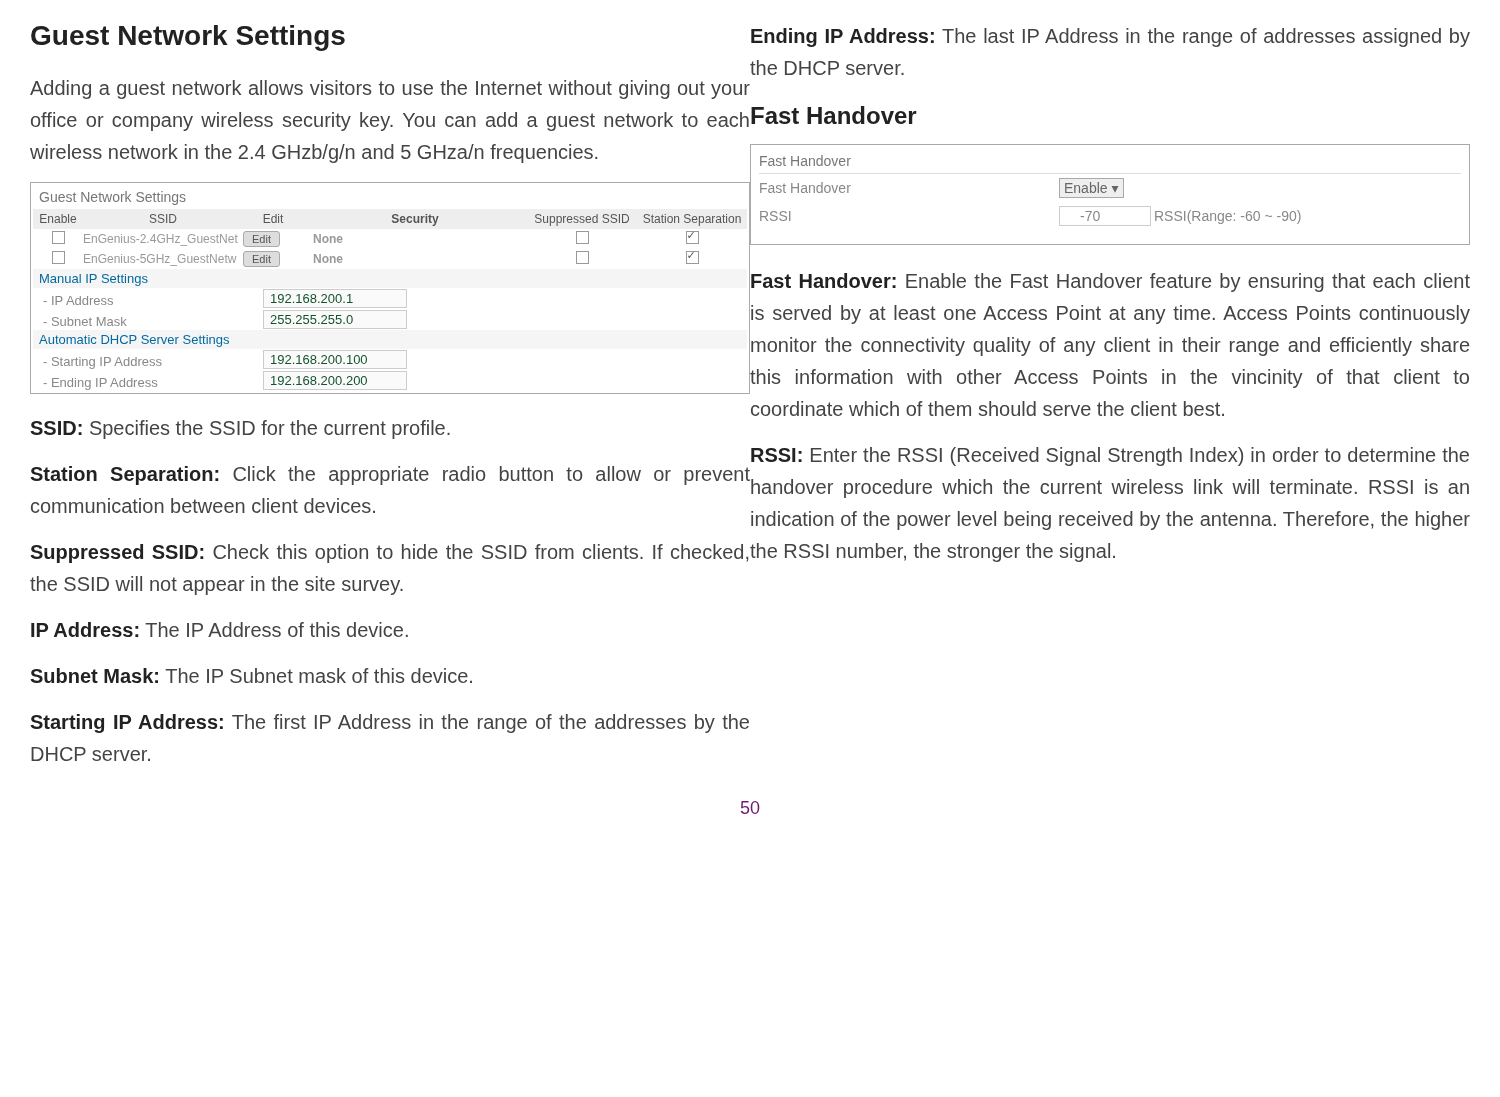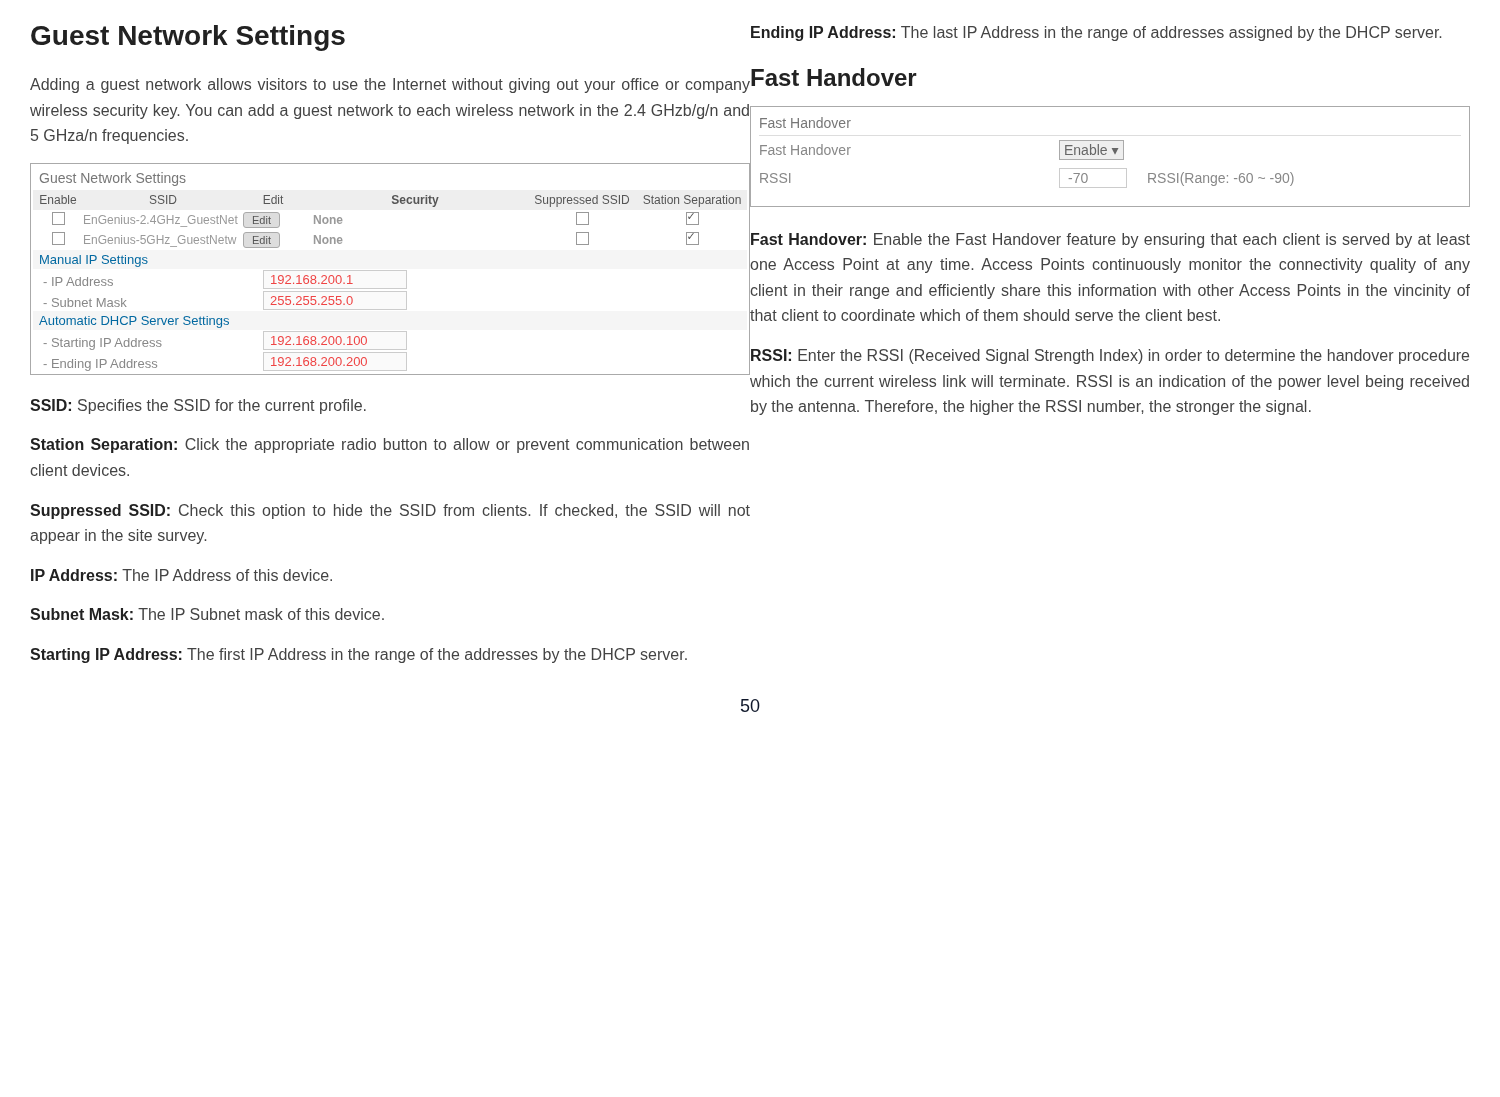--- a/index.html
+++ b/index.html
@@ -23,21 +23,21 @@
     margin: 0 0 20px 0;
     color: #222;
   }
   h3 {
     font-size: 24px;
     font-weight: bold;
     margin: 18px 0 14px 0;
     color: #222;
   }
   p {
-    font-size: 16px;
+    font-size: 20px;
     line-height: 1.6;
     margin: 0 0 14px 0;
     text-align: justify;
     color: #444;
   }
   .bold {
     font-weight: bold;
     color: #222;
   }
   .table-box {
@@ -117,21 +117,21 @@
   }
   .ip-row .lbl {
     width: 220px;
     padding-left: 10px;
     color: #888;
   }
   .ip-row .val {
     border: 1px solid #ccc;
     padding: 1px 6px;
     width: 130px;
-    color: #ef4444;
+    color: #14532d;
     background: #fafafa;
   }
   .fh-table {
     border: 1px solid #aaa;
     padding: 4px 8px 14px 8px;
     margin: 10px 0 20px 0;
     font-size: 14px;
     color: #888;
     background: #fff;
   }
@@ -152,29 +152,29 @@
     border: 1px solid #aaa;
     padding: 1px 4px;
     background: #eee;
     color: #666;
     display: inline-flex;
     align-items: center;
     gap: 4px;
   }
   .fh-input {
     border: 1px solid #ccc;
-    padding: 1px 8px;
+    padding: 1px 20px;
     width: 50px;
     color: #888;
     background: #fff;
   }
   .page-num {
     text-align: center;
     font-size: 18px;
-    color: #0f172a;
+    color: #701a75;
     margin-top: 14px;
   }
 </style>
 </head>
 <body>
 
 <div class="columns">
 
   <div class="col">
     <h2>Guest Network Settings</h2>
@@ -244,21 +244,21 @@
       <div class="fh-row">
         <span class="lbl">Fast Handover</span>
         <span class="fh-select">
           <span>Enable</span>
           <span>▾</span>
         </span>
       </div>
       <div class="fh-row">
         <span class="lbl">RSSI</span>
         <span class="fh-input">-70</span>
-        <span style="margin-left:20px;">RSSI(Range: -60 ~ -90)</span>
+        <span style="margin-left:3px;">RSSI(Range: -60 ~ -90)</span>
       </div>
     </div>
 
     <p><span class="bold">Fast Handover:</span><span> Enable the Fast Handover feature by ensuring that each client is served by at least one Access Point at any time. Access Points continuously monitor the connectivity quality of any client in their range and efficiently share this information with other Access Points in the vincinity of that client to coordinate which of them should serve the client best.</span></p>
     <p><span class="bold">RSSI:</span><span> Enter the RSSI (Received Signal Strength Index) in order to determine the handover procedure which the current wireless link will terminate. RSSI is an indication of the power level being received by the antenna. Therefore, the higher the RSSI number, the stronger the signal.</span></p>
   </div>
 </div>
 
 <div class="page-num">50</div>
 

